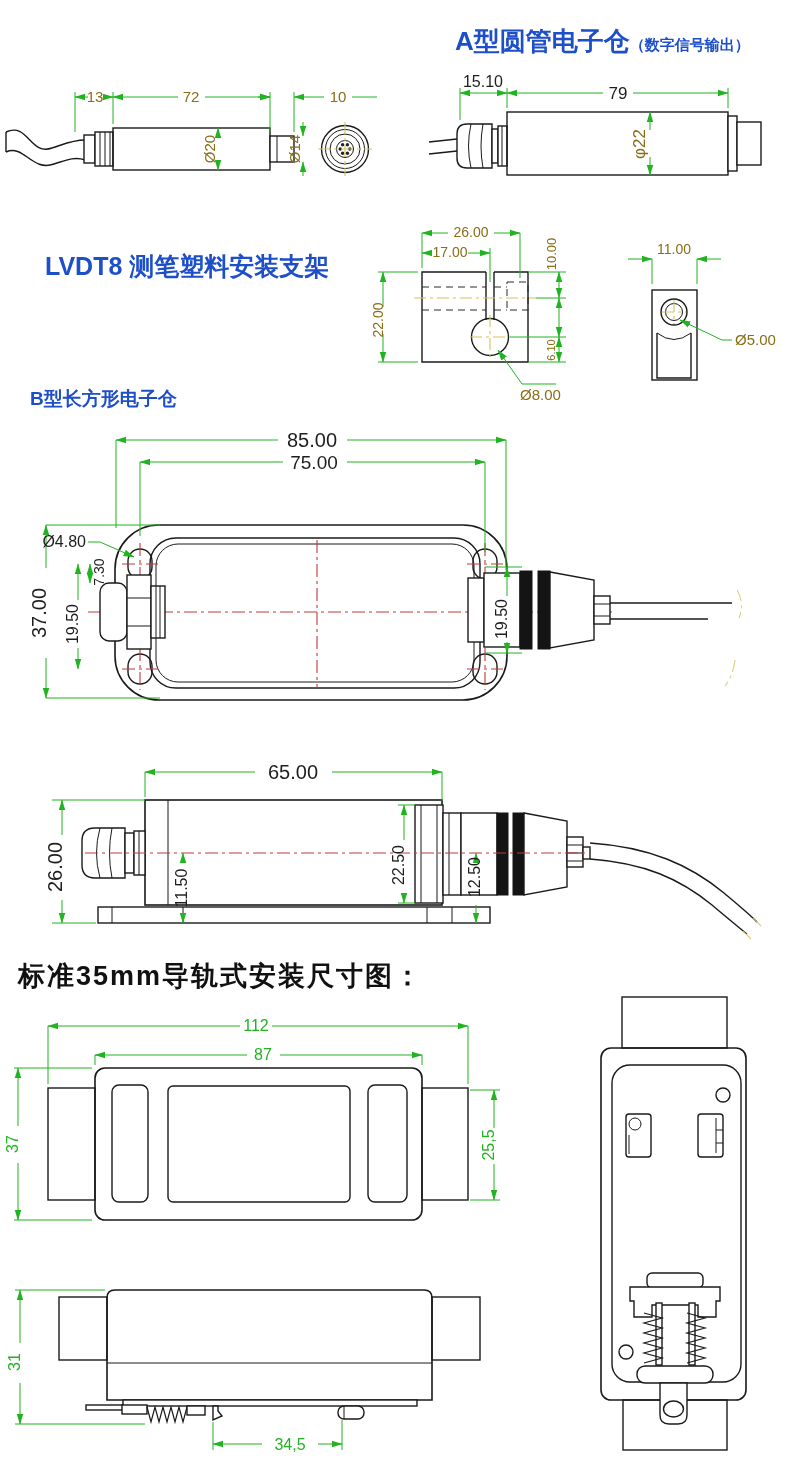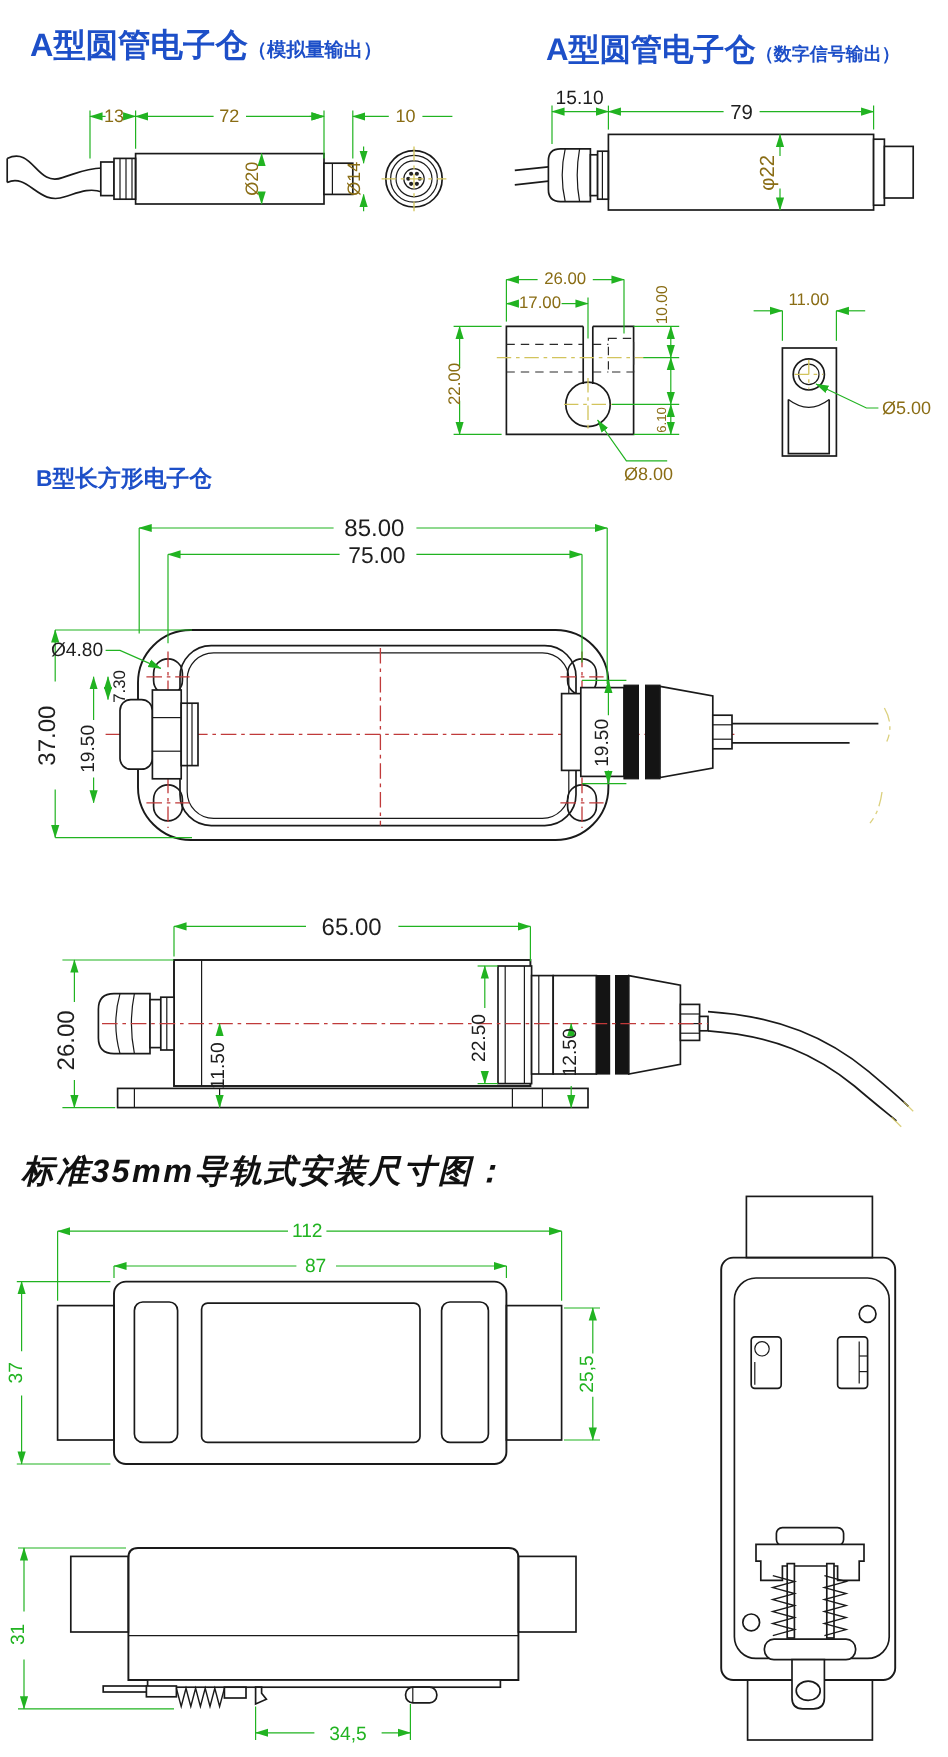--- a/index.html
+++ b/index.html
@@ -19,28 +19,26 @@
   text{font-family:"Liberation Sans",sans-serif;}
   .tgold{fill:#8a6d15;font-size:15px;}
   .tblk{fill:#1e1e1e;}
   .tgrn{fill:#21b321;font-size:16px;}
 </style>
 </head>
 <body>
 
 <div id="page">
 
-  <div class="heading" style="left:25px;top:20px;font-size:27px;">
-    <span>A型圆管电子仓</span><span class="sub" style="font-size:16px;">（模拟量输出）</span>
-  </div>
   <div class="heading" style="left:455px;top:24px;font-size:26px;">
     <span>A型圆管电子仓</span><span class="sub" style="font-size:15px;">（数字信号输出）</span>
   </div>
+  <div class="heading" style="left:45px;top:250px;font-size:25px;">LVDT8 测笔塑料安装支架</div>
   <div class="heading" style="left:30px;top:386px;font-size:19px;">B型长方形电子仓</div>
-  <div class="heading" style="left:18px;top:958px;font-size:27px;color:#111;font-weight:600;letter-spacing:2px;font-style:italic;">标准35mm导轨式安装尺寸图：</div>
+  <div class="heading" style="left:18px;top:958px;font-size:27px;color:#111;font-weight:600;letter-spacing:2px;">标准35mm导轨式安装尺寸图：</div>
 
   <svg style="left:0;top:60px;" width="395" height="145">
     <defs>
       <marker id="ar" viewBox="0 0 10 8" markerWidth="11" markerHeight="9" refX="9.5" refY="4" orient="auto-start-reverse">
         <path d="M0,0.9 L10,4 L0,7.1 Z" fill="#21b321"></path>
       </marker>
     </defs>
     <g>
       <path class="ol" d="M6,72 C28,62 30,96 52,88 C62,85 72,80 85,80"></path>
       <path class="ol" d="M6,92 C24,84 32,112 54,104 C64,101 74,96 85,100"></path>

